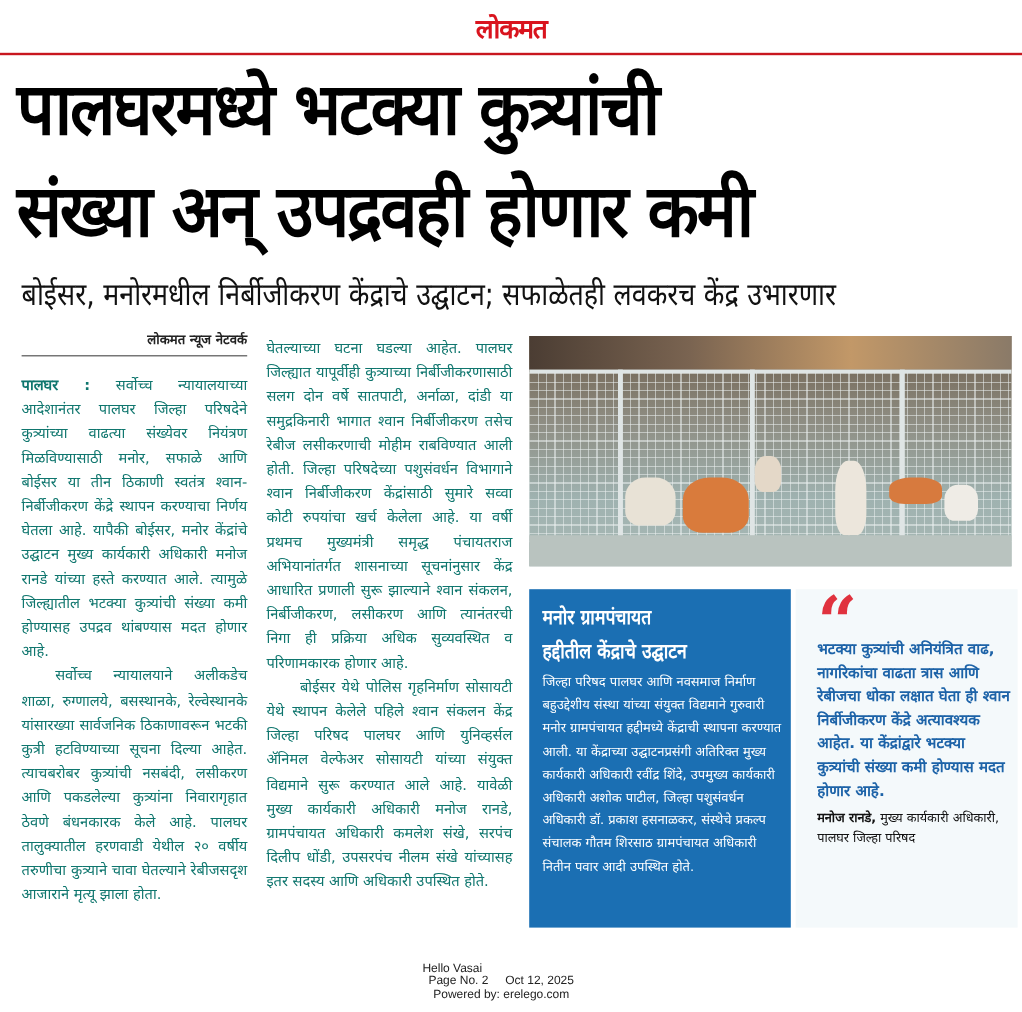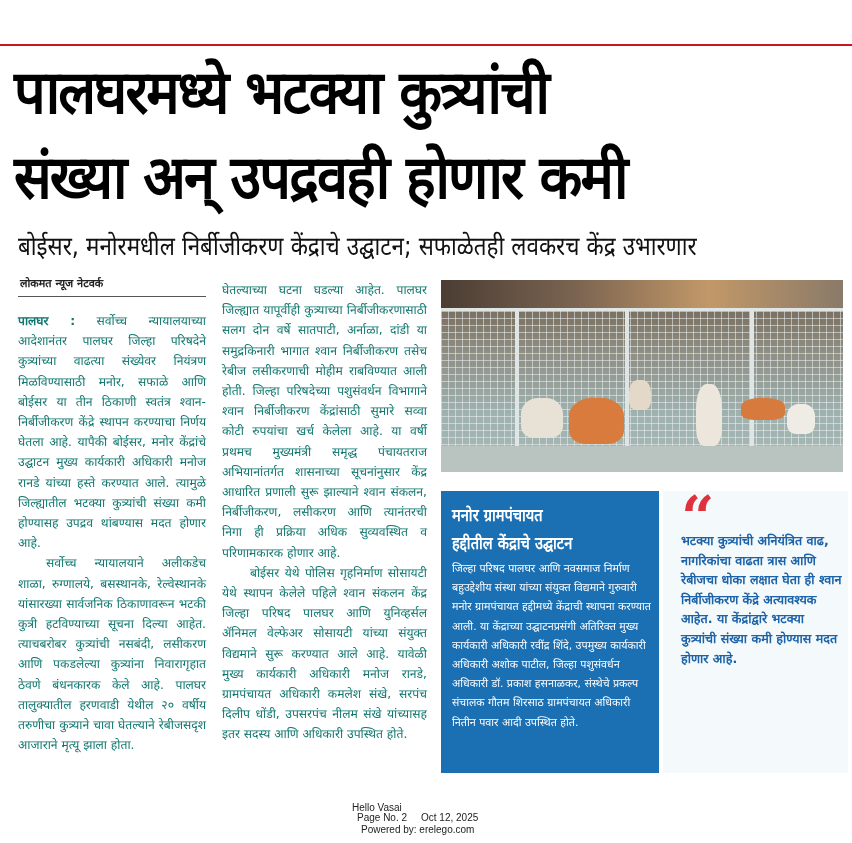--- a/index.html
+++ b/index.html
@@ -12,21 +12,21 @@
   .mast-rule { position: absolute; left: 0; top: 44px; width: 852px; height: 2px; background: #c8171f; }
 
   .headline { position: absolute; left: 14px; top: 50px; width: 830px;
               font-family: "DejaVu Sans", sans-serif; font-weight: bold; font-size: 60px;
               line-height: 85px; color: #000; letter-spacing: -2px; transform: scaleX(0.93); transform-origin: left top; }
   .headline div { white-space: nowrap; }
 
   .subhead { position: absolute; left: 18px; top: 229px; width: 830px; font-size: 26px; line-height: 34px;
              white-space: nowrap; color: #111; transform: scaleX(0.86); transform-origin: left top; }
 
-  .byline { position: absolute; left: 20px; top: 275px; width: 186px; text-align: left;
+  .byline { position: absolute; left: 20px; top: 275px; width: 186px; text-align: right;
             font-size: 11px; font-weight: bold; color: #222; }
   .byline-rule { position: absolute; left: 18px; top: 296px; width: 188px; height: 1px; background: #555; }
 
   .col { position: absolute; font-size: 12.2px; line-height: 20.2px; color: #0f766e; text-align: justify; }
   .col p { text-indent: 0; }
   .col p.indent { text-indent: 28px; }
   .col1 { left: 18px; top: 311px; width: 188px; }
   .col2 { left: 222px; top: 280px; width: 205px; }
   .dateline { font-weight: bold; }
 
@@ -52,20 +52,21 @@
   .quote-attr { color: #111; font-size: 10.6px; line-height: 17px; margin-top: 6px; }
   .quote-attr b { font-weight: bold; }
 
   .footer { position: absolute; left: 0; top: 800px; width: 852px; font-family: "Liberation Sans", sans-serif; font-size: 10px; line-height: 11px; color: #222; }
   .footer div { position: absolute; white-space: nowrap; }
 </style>
 </head>
 <body>
 
 <div class="masthead">
+  <div class="logo">लोकमत</div>
   <div class="mast-rule"></div>
 </div>
 
 <div class="headline">
   <div>पालघरमध्ये भटक्या कुत्र्यांची</div>
   <div>संख्या अन् उपद्रवही होणार कमी</div>
 </div>
 
 <div class="subhead">बोईसर, मनोरमधील निर्बीजीकरण केंद्राचे उद्घाटन; सफाळेतही लवकरच केंद्र उभारणार</div>
 
@@ -102,20 +103,21 @@
   <div class="bx-title">
     <div>मनोर ग्रामपंचायत</div>
     <div>हद्दीतील केंद्राचे उद्घाटन</div>
   </div>
   <div class="bx-body">जिल्हा परिषद पालघर आणि नवसमाज निर्माण बहुउद्देशीय संस्था यांच्या संयुक्त विद्यमाने गुरुवारी मनोर ग्रामपंचायत हद्दीमध्ये केंद्राची स्थापना करण्यात आली. या केंद्राच्या उद्घाटनप्रसंगी अतिरिक्त मुख्य कार्यकारी अधिकारी रवींद्र शिंदे, उपमुख्य कार्यकारी अधिकारी अशोक पाटील, जिल्हा पशुसंवर्धन अधिकारी डॉ. प्रकाश हसनाळकर, संस्थेचे प्रकल्प संचालक गौतम शिरसाठ ग्रामपंचायत अधिकारी नितीन पवार आदी उपस्थित होते.</div>
 </div>
 
 <div class="quote-box">
   <div class="quote-mark">“</div>
   <div class="quote-text">भटक्या कुत्र्यांची अनियंत्रित वाढ, नागरिकांचा वाढता त्रास आणि रेबीजचा धोका लक्षात घेता ही श्वान निर्बीजीकरण केंद्रे अत्यावश्यक आहेत. या केंद्रांद्वारे भटक्या कुत्र्यांची संख्या कमी होण्यास मदत होणार आहे.</div>
+  <div class="quote-attr"><b>मनोज रानडे,</b><span> मुख्य कार्यकारी अधिकारी, पालघर जिल्हा परिषद</span></div>
 </div>
 
 <div class="footer">
   <div style="left:352px;top:2px">Hello Vasai</div>
   <div style="left:357px;top:12px">Page No. 2</div>
   <div style="left:421px;top:12px">Oct 12, 2025</div>
   <div style="left:361px;top:24px">Powered by: erelego.com</div>
 </div>
 
 </body></html>

